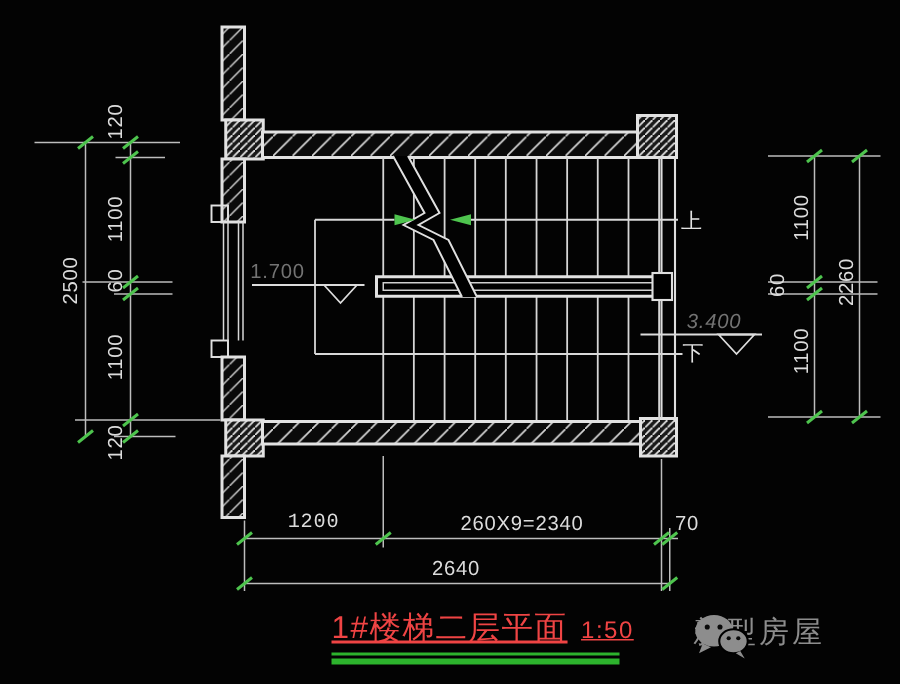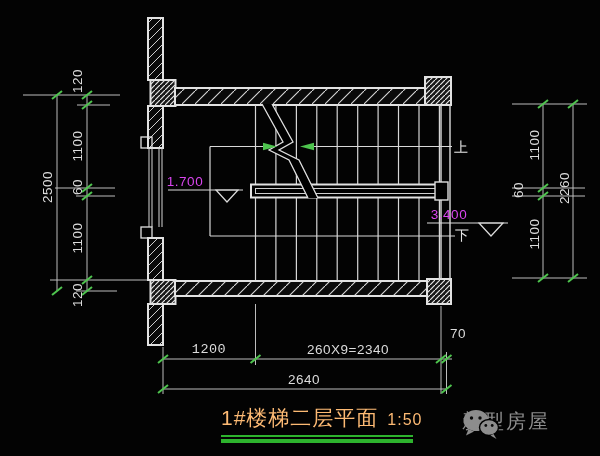--- a/index.html
+++ b/index.html
@@ -8,23 +8,23 @@
     font-family:"Liberation Sans", sans-serif;
   }
   .dimtext{
     position:absolute;color:#dcdcdc;font-size:13.5px;letter-spacing:.5px;white-space:nowrap;
     transform:translate(-50%,-50%);
   }
   .dimtext.rot{transform:translate(-50%,-50%) rotate(-90deg);}
   .cnlabel{
     position:absolute;color:#e2e2e2;font-size:14px;white-space:nowrap;transform:translate(-50%,-50%);
   }
-  .lvltext{position:absolute;color:#d946ef;font-size:13.5px;letter-spacing:.5px;transform:translate(-50%,-50%);white-space:nowrap;}
+  .lvltext{position:absolute;color:#737373;font-size:13.5px;letter-spacing:.5px;transform:translate(-50%,-50%);white-space:nowrap;}
   #titlebar{position:absolute;left:221px;top:404px;width:192px;}
-  #titlerow{display:flex;align-items:baseline;gap:9px;color:#fdba74;}
+  #titlerow{display:flex;align-items:baseline;gap:9px;color:#ef4444;text-decoration:underline;}
   #title-name{font-size:21px;letter-spacing:1px;white-space:nowrap;}
   #title-scale{font-size:16px;letter-spacing:1px;}
   .greenbar1{margin-top:3px;height:2px;background:#2db32d;}
   .greenbar2{margin-top:2px;height:4px;background:#2db32d;}
   #watermark{position:absolute;left:462px;top:408px;display:flex;align-items:center;gap:7px;}
   #brand{color:#8d8d8d;font-size:20px;letter-spacing:2px;white-space:nowrap;}
   svg{position:absolute;left:0;top:0;}
 </style>
 </head>
 <body>
@@ -189,25 +189,25 @@
   <div class="dimtext rot" style="left:77px;top:295px;">120</div>
   <div class="dimtext rot" style="left:47px;top:187px;">2500</div>
 
   <div class="dimtext rot" style="left:534px;top:145px;">1100</div>
   <div class="dimtext rot" style="left:518px;top:190px;">60</div>
   <div class="dimtext rot" style="left:534px;top:234px;">1100</div>
   <div class="dimtext rot" style="left:564px;top:188px;">2260</div>
 
   <div class="dimtext" style="left:209px;top:349px;font-family:Liberation Mono, monospace;">1200</div>
   <div class="dimtext" style="left:348px;top:349px;">260X9=2340</div>
-  <div class="dimtext" style="left:458px;top:333px;">70</div>
+  <div class="dimtext" style="left:458px;top:349px;">70</div>
   <div class="dimtext" style="left:304px;top:379px;">2640</div>
 
   <div class="lvltext" style="left:185px;top:181px;">1.700</div>
-  <div class="lvltext" style="left:449px;top:214px;">3.400</div>
+  <div class="lvltext" style="left:476px;top:214px;font-style:italic;">3.400</div>
   <div class="cnlabel" style="left:461px;top:148px;">上</div>
   <div class="cnlabel" style="left:462px;top:236px;">下</div>
 
   <div id="titlebar">
     <div id="titlerow">
       <span id="title-name">1#楼梯二层平面</span>
       <span id="title-scale">1:50</span>
     </div>
     <div class="greenbar1"></div>
     <div class="greenbar2"></div>

